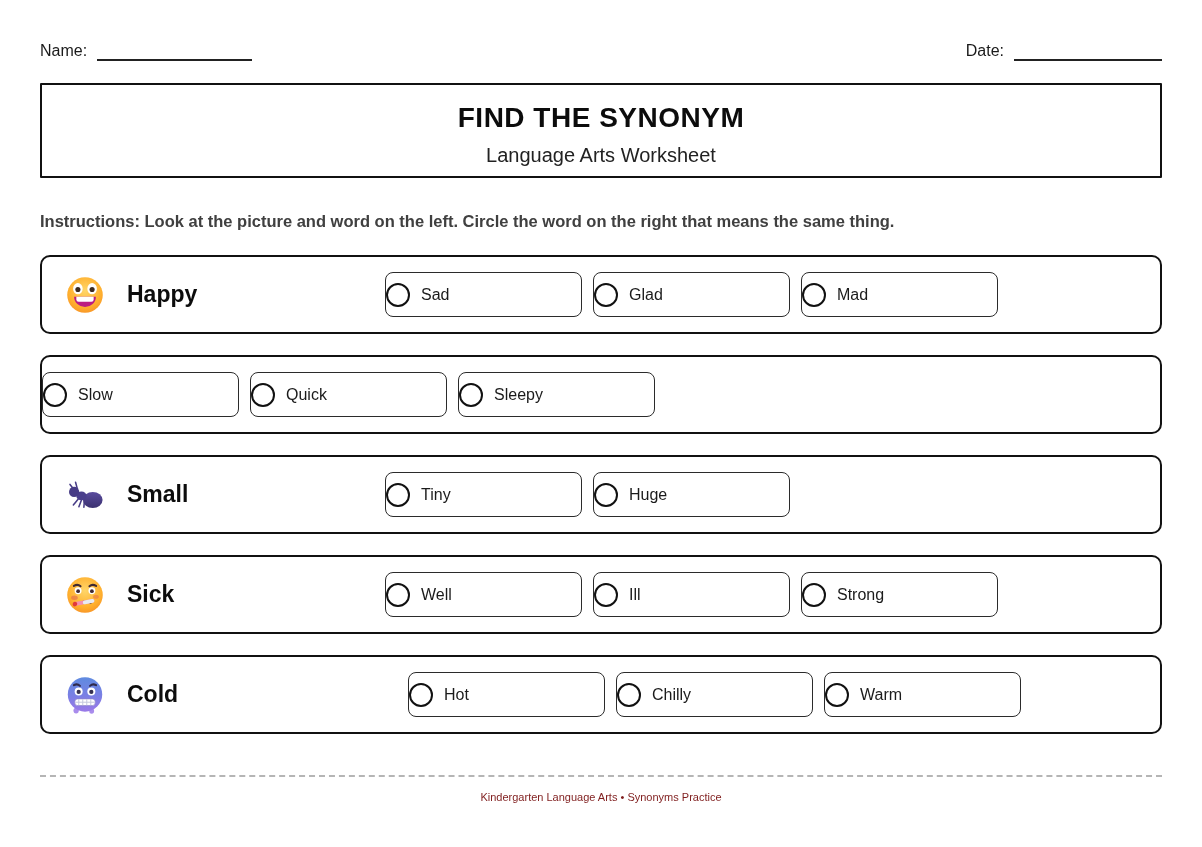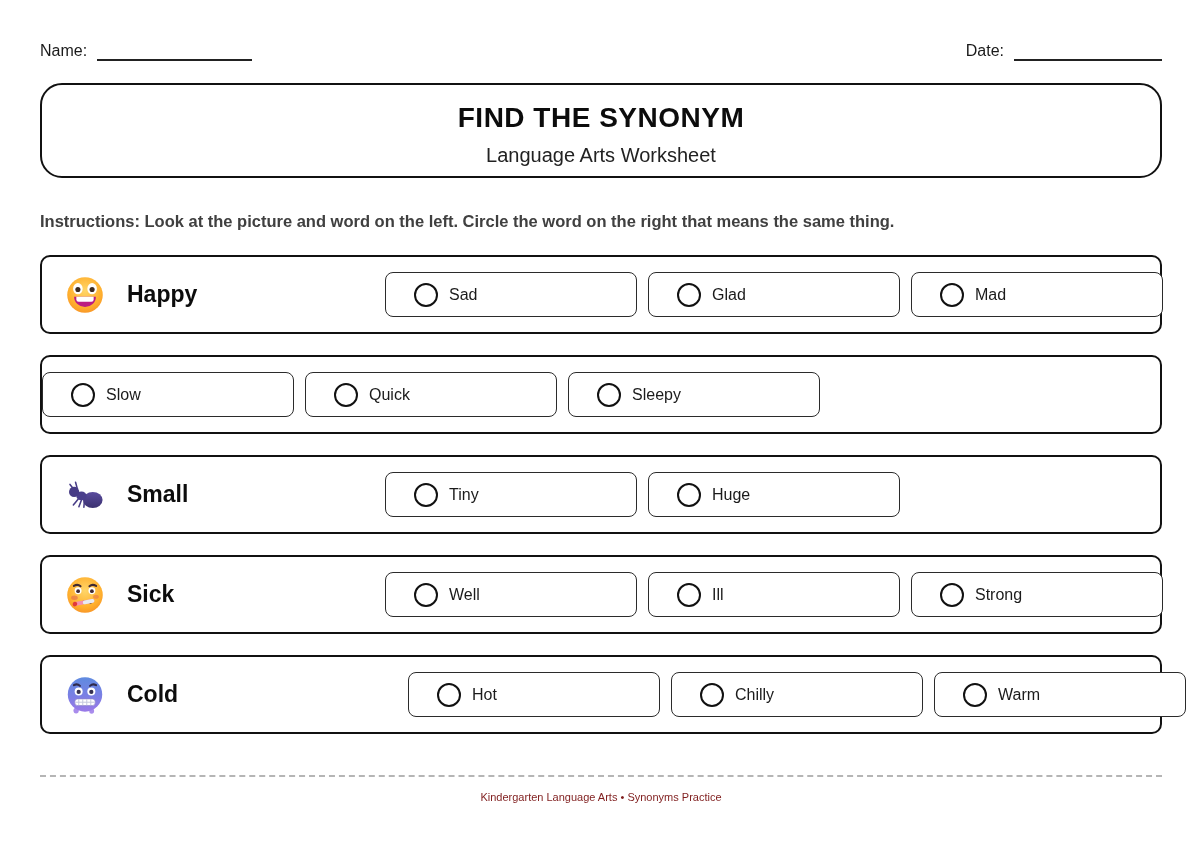--- a/index.html
+++ b/index.html
@@ -30,21 +30,21 @@
     margin-left: 10px;
   }
   .name-line { width: 155px; }
   .date-line { width: 148px; }
 
   
   .header-box {
     margin-top: 22px;
     height: 95px;
     border: 2px solid #111;
-    border-radius: 22px;
+    border-radius: 1px;
     text-align: center;
     padding-top: 17px;
   }
   .title { font-size: 28px; font-weight: bold; letter-spacing: 0.5px; color: #0c0c0c; }
   .subtitle { margin-top: 10px; font-size: 20px; color: #222; }
 
   
   .instructions {
     margin-top: 34px;
     font-size: 16.5px;
@@ -68,27 +68,27 @@
     flex: 0 0 343px;
     display: flex;
     align-items: center;
     padding-left: 23px;
   }
   .emoji { width: 40px; height: 40px; flex: 0 0 40px; }
   .emoji svg { width: 40px; height: 40px; display: block; }
   .word { margin-left: 22px; font-size: 23px; font-weight: bold; color: #0c0c0c; }
   .options { display: flex; gap: 11px; }
   .option-box {
-    width: 252px;
+    width: 197px;
     height: 45px;
     border: 1.6px solid #2b2b2b;
     border-radius: 8px;
     display: flex;
     align-items: center;
-    padding-left: 28px;
+    padding-left: 0;
     background: #fff;
     cursor: pointer;
   }
   .bubble {
     width: 24px;
     height: 24px;
     border: 2.6px solid #111;
     border-radius: 50%;
     background: #fff;
     flex: 0 0 24px;

